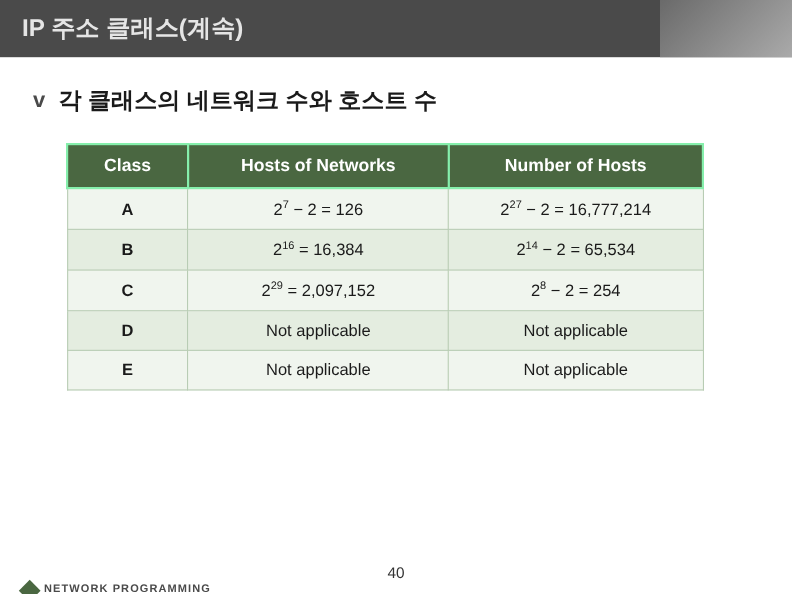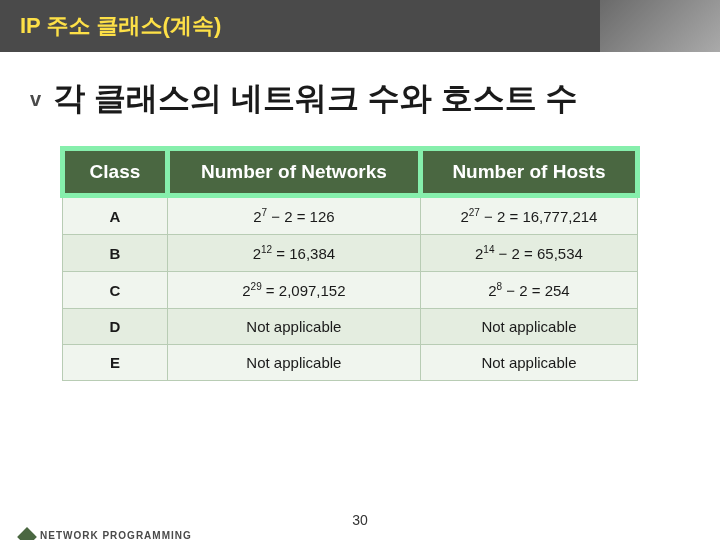--- a/index.html
+++ b/index.html
@@ -9,21 +9,21 @@
       height: 540px;
       background: #ffffff;
       font-family: Arial, sans serif;
       position: relative;
       overflow: hidden;
     }
 
     
     .header {
       background: #4a4a4a;
-      color: #fde047;
+      color: #e5e5e5;
       padding: 10px 20px;
       font-size: 22px;
       font-weight: bold;
       display: flex;
       align-items: center;
       height: 52px;
       position: relative;
     }
 
     .header-decoration {
@@ -50,21 +50,21 @@
     }
 
     .bullet {
       color: #4a4a4a;
       font-size: 20px;
       margin-right: 12px;
       font-weight: bold;
     }
 
     .subtitle-text {
-      font-size: 32px;
+      font-size: 21px;
       font-weight: bold;
       color: #1a1a1a;
     }
 
     
     .table-container {
       margin-left: 30px;
       margin-top: 5px;
     }
 
@@ -73,24 +73,24 @@
       width: 580px;
     }
 
     thead tr {
       background: #4a6741;
       color: #ffffff;
     }
 
     thead th {
       padding: 10px 20px;
-      font-size: 19px;
+      font-size: 16px;
       font-weight: bold;
       text-align: center;
-      border: 5px solid #86efac;
+      border: 2px solid #86efac;
     }
 
     tbody tr {
       background: #f0f5ee;
     }
 
     tbody tr:nth-child(even) {
       background: #e4ede0;
     }
 
@@ -161,33 +161,33 @@
   <div class="subtitle">
     <span class="bullet">v</span>
     <span class="subtitle-text">각 클래스의 네트워크 수와 호스트 수</span>
   </div>
 
   <div class="table-container">
     <table>
       <thead>
         <tr>
           <th>Class</th>
-          <th>Number of Networks</th>
+          <th>Hosts of Networks</th>
           <th>Number of Hosts</th>
         </tr>
       </thead>
       <tbody id="table-body">
       <tr>
       <td>A</td>
       <td>2<sup>7</sup> − 2 = 126</td>
       <td>2<sup>27</sup> − 2 = 16,777,214</td>
     </tr>
           <tr>
       <td>B</td>
-      <td>2<sup>12</sup> = 16,384</td>
+      <td>2<sup>16</sup> = 16,384</td>
       <td>2<sup>14</sup> − 2 = 65,534</td>
     </tr>
           <tr>
       <td>C</td>
       <td>2<sup>29</sup> = 2,097,152</td>
       <td>2<sup>8</sup> − 2 = 254</td>
     </tr>
           <tr>
       <td>D</td>
       <td>Not applicable</td>
@@ -202,14 +202,14 @@
     </table>
   </div>
 
 </div>
 
 <div class="footer">
   <div class="footer-left">
     <div class="diamond-icon"></div>
     <span class="footer-label">NETWORK PROGRAMMING</span>
   </div>
-  <span class="footer-page">30</span>
+  <span class="footer-page">40</span>
 </div>
 
 </body></html>

